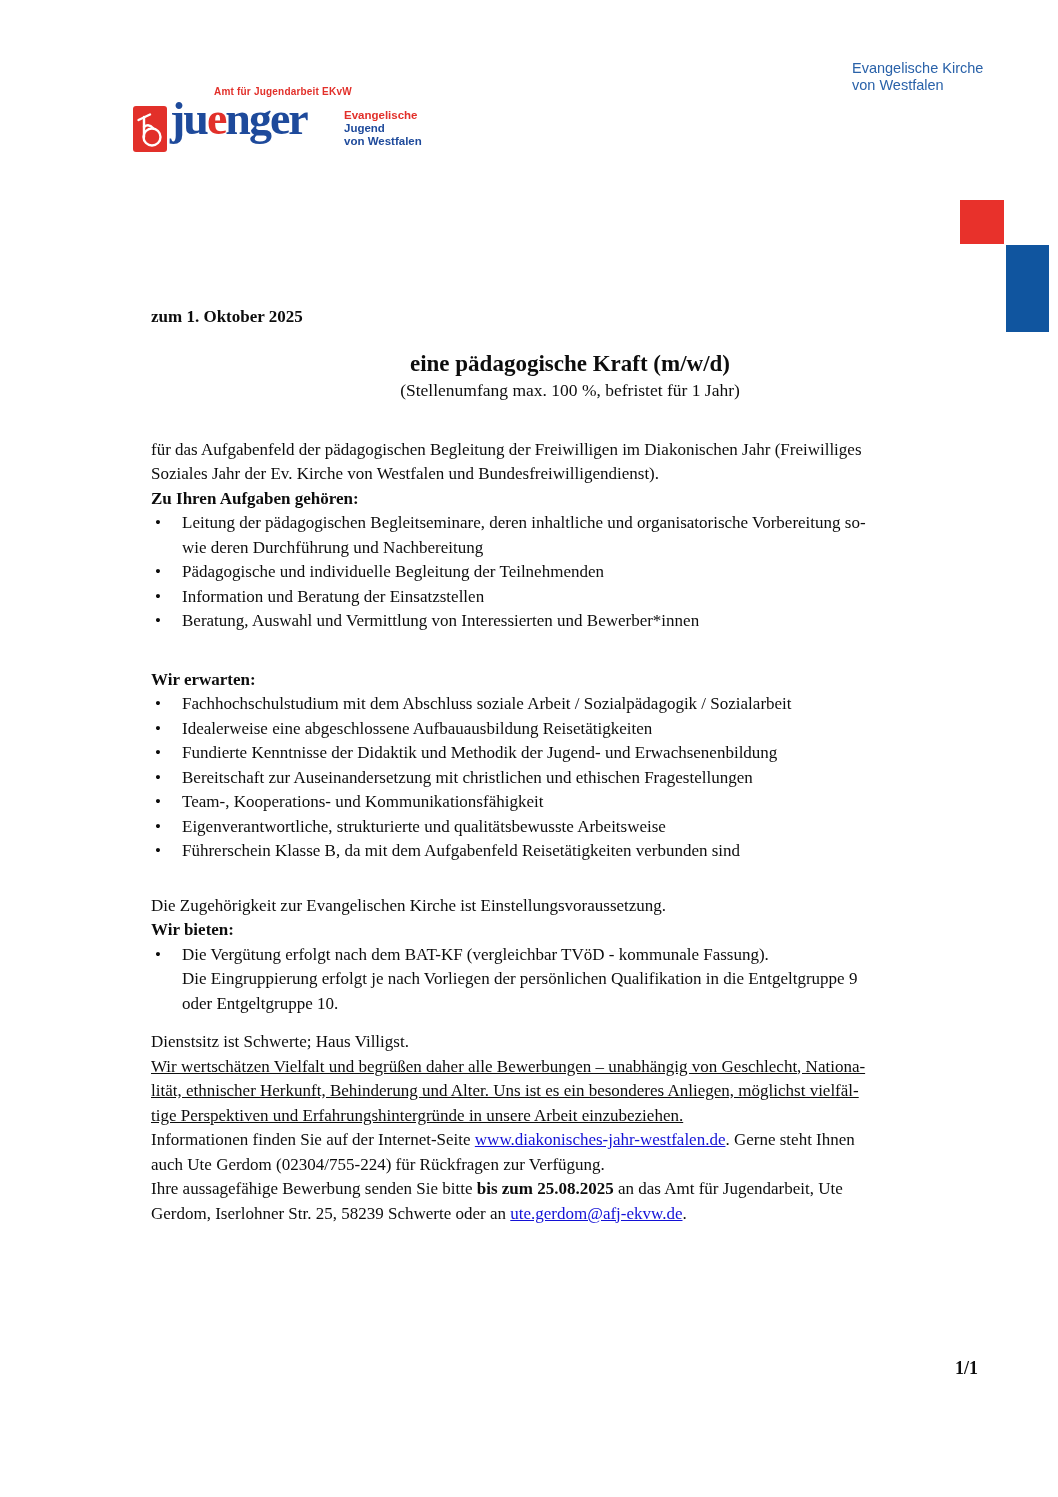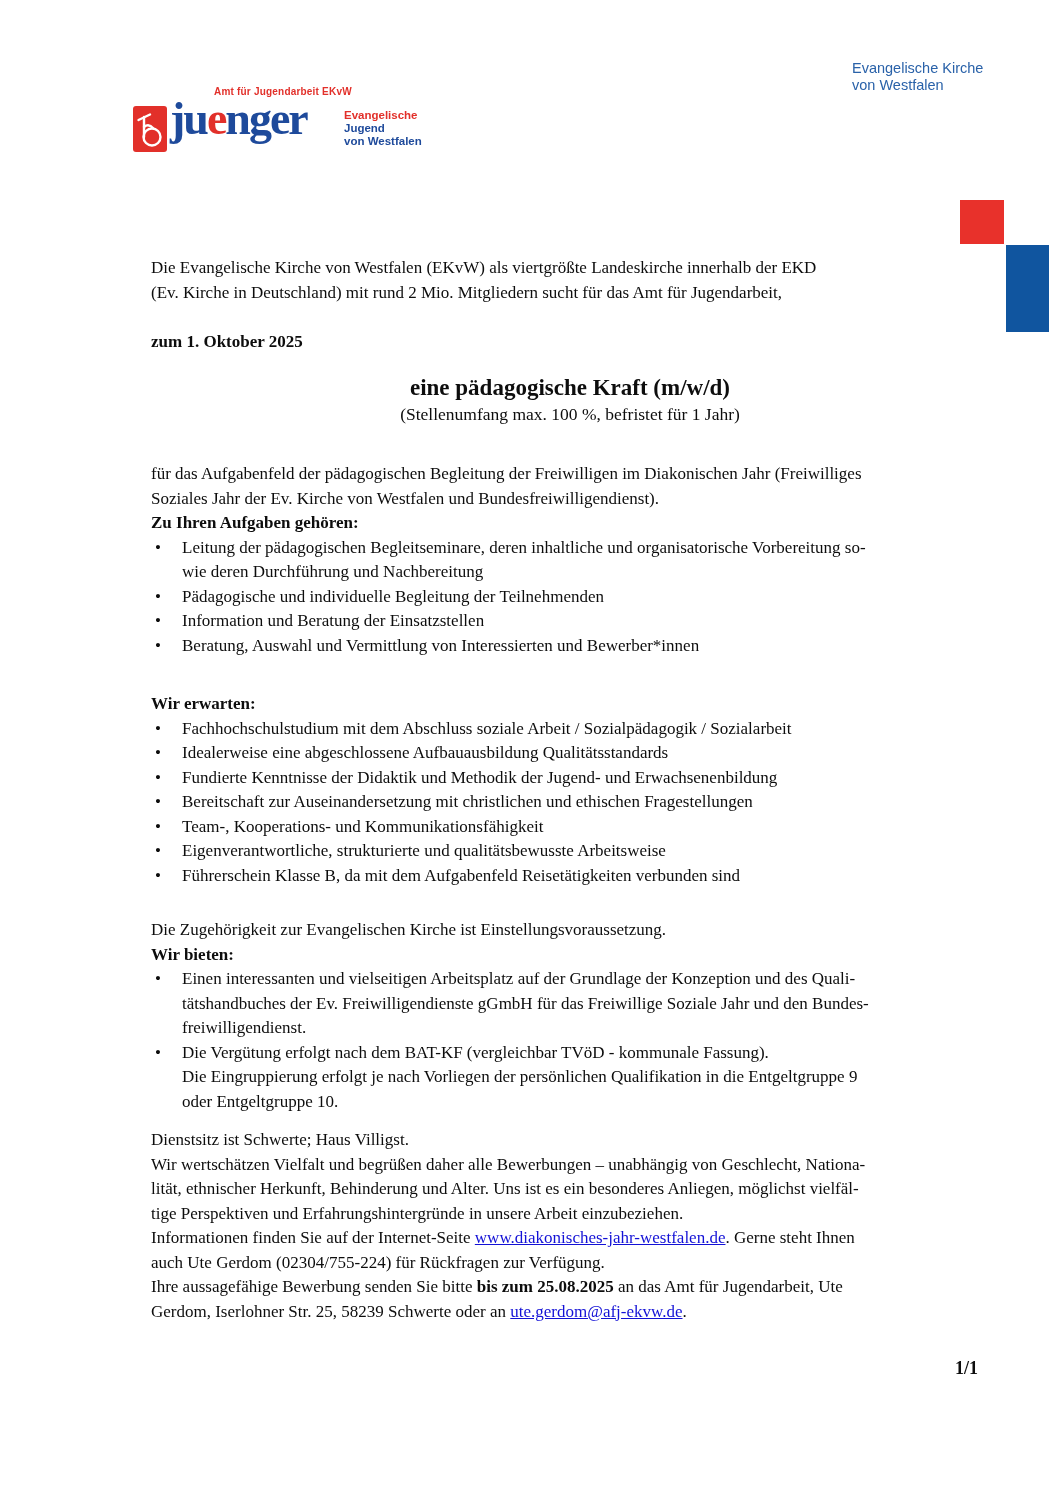--- a/index.html
+++ b/index.html
@@ -58,21 +58,21 @@
   .title-block  { text-align: center; margin-bottom: 36px; }
   .job-title    { font-size: 23px; font-weight: bold; line-height: 28px; margin: 0; white-space: pre-line; }
   .job-subtitle { font-size: 17.5px; line-height: 24px; margin: 0; white-space: pre-line; }
   .summary      { margin-bottom: 38px; }
 
   .section-tasks  { margin-bottom: 34px; }
   .section-expect { margin-bottom: 30px; }
   .membership     { margin-bottom: 23px; }
   .section-offer  { margin-bottom: 14px; }
   .location       { margin-bottom: 18px; }
-  .diversity      { margin-bottom: 17px; }
+  .diversity      { margin-bottom: 17px; text-decoration: underline; }
   .info-para      { margin-bottom: 12px; }
 
   ul.bullets { list-style: none; margin: 0; padding: 0; }
   ul.bullets li {
     position: relative; padding-left: 31px;
     white-space: pre-line;
   }
   ul.bullets li::before {
     content: "\2022";
     position: absolute; left: 4px; top: 0;
@@ -116,22 +116,21 @@
     <div>Evangelische Kirche</div>
     <div>von Westfalen</div>
   </div>
 
   <div class="decor-red"></div>
   <div class="decor-blue"></div>
 
   <div class="content">
 
     <div class="intro">
-      <p><span>Die Evangelische Kirche von Westfalen (EKvW) als viertgrößte Landeskirche innerhalb der EKD
-(Ev. Kirche in Deutschland) mit rund 2 Mio. Mitgliedern sucht für das Amt für Jugendarbeit,</span><br>
+      <p><br>
       <strong>zum 1. Oktober 2025</strong></p>
     </div>
 
     <div class="title-block">
       <p class="job-title">eine pädagogische Kraft (m/w/d)</p>
       <p class="job-subtitle">(Stellenumfang max. 100 %, befristet für 1 Jahr)</p>
     </div>
 
     <p class="summary">für das Aufgabenfeld der pädagogischen Begleitung der Freiwilligen im Diakonischen Jahr (Freiwilliges
 Soziales Jahr der Ev. Kirche von Westfalen und Bundesfreiwilligendienst).</p>
@@ -144,37 +143,34 @@
           <li>Pädagogische und individuelle Begleitung der Teilnehmenden</li>
           <li>Information und Beratung der Einsatzstellen</li>
           <li>Beratung, Auswahl und Vermittlung von Interessierten und Bewerber*innen</li>
         </ul>
     </div>
 
     <div class="section-expect">
       <h3>Wir erwarten:</h3>
       <ul class="bullets">
           <li>Fachhochschulstudium mit dem Abschluss soziale Arbeit / Sozialpädagogik / Sozialarbeit</li>
-          <li>Idealerweise eine abgeschlossene Aufbauausbildung Qualitätsstandards</li>
+          <li>Idealerweise eine abgeschlossene Aufbauausbildung Reisetätigkeiten</li>
           <li>Fundierte Kenntnisse der Didaktik und Methodik der Jugend- und Erwachsenenbildung</li>
           <li>Bereitschaft zur Auseinandersetzung mit christlichen und ethischen Fragestellungen</li>
           <li>Team-, Kooperations- und Kommunikationsfähigkeit</li>
           <li>Eigenverantwortliche, strukturierte und qualitätsbewusste Arbeitsweise</li>
           <li>Führerschein Klasse B, da mit dem Aufgabenfeld Reisetätigkeiten verbunden sind</li>
         </ul>
     </div>
 
     <p class="membership">Die Zugehörigkeit zur Evangelischen Kirche ist Einstellungsvoraussetzung.</p>
 
     <div class="section-offer">
       <h3>Wir bieten:</h3>
       <ul class="bullets">
-          <li>Einen interessanten und vielseitigen Arbeitsplatz auf der Grundlage der Konzeption und des Quali-
-tätshandbuches der Ev. Freiwilligendienste gGmbH für das Freiwillige Soziale Jahr und den Bundes-
-freiwilligendienst.</li>
           <li>Die Vergütung erfolgt nach dem BAT-KF (vergleichbar TVöD - kommunale Fassung).
 Die Eingruppierung erfolgt je nach Vorliegen der persönlichen Qualifikation in die Entgeltgruppe 9
 oder Entgeltgruppe 10.</li>
         </ul>
     </div>
 
     <p class="location">Dienstsitz ist Schwerte; Haus Villigst.</p>
 
     <p class="diversity">Wir wertschätzen Vielfalt und begrüßen daher alle Bewerbungen – unabhängig von Geschlecht, Nationa-
 lität, ethnischer Herkunft, Behinderung und Alter. Uns ist es ein besonderes Anliegen, möglichst vielfäl-

